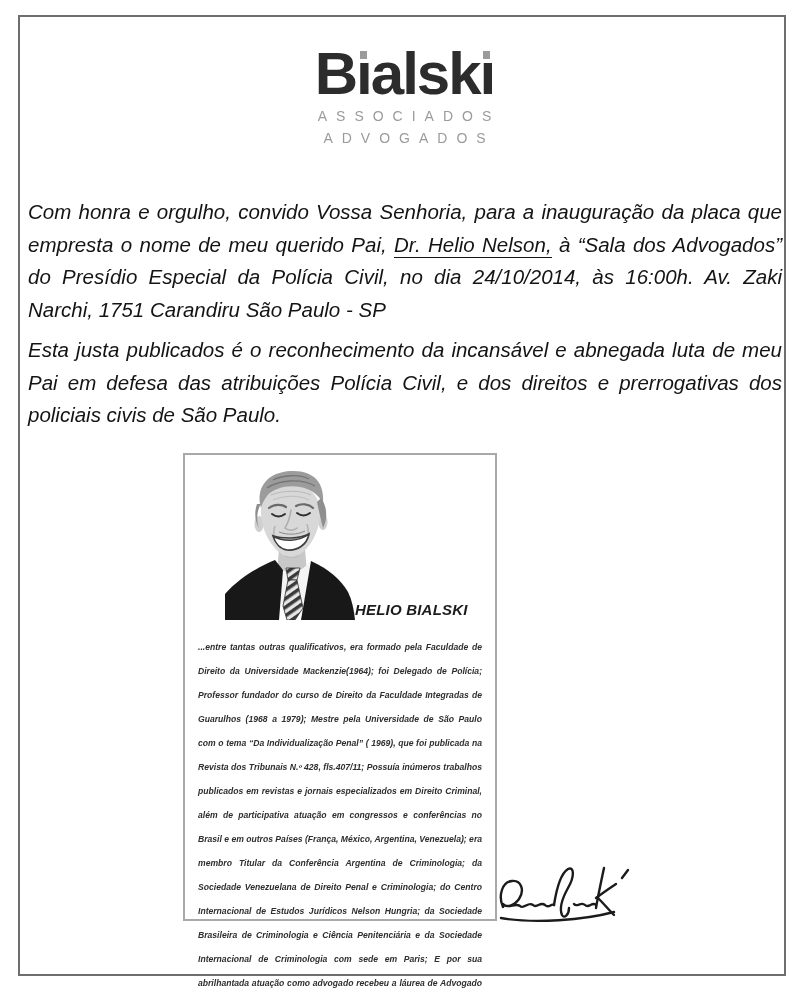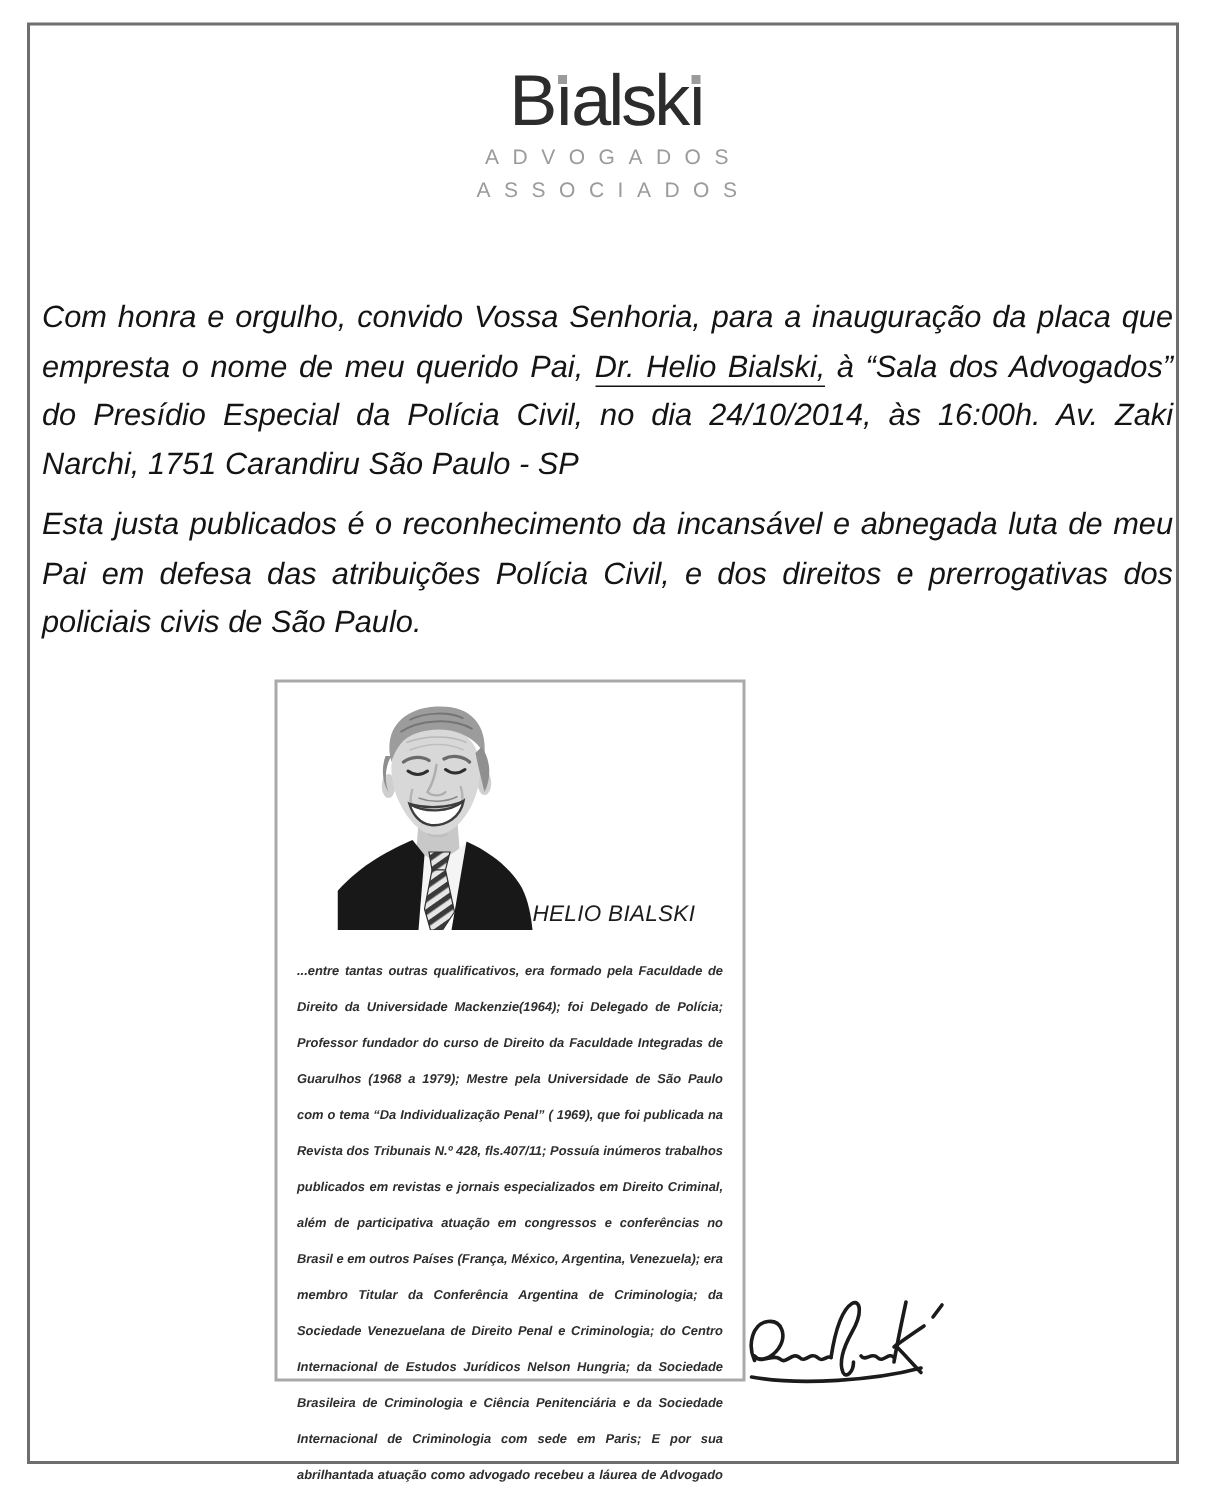--- a/index.html
+++ b/index.html
@@ -10,53 +10,53 @@
     --c-card_border:#a9a9a9;
   }
   *{margin:0;padding:0;box-sizing:border-box;}
   html,body{background:#ffffff;}
   body{font-family:"Liberation Sans",sans-serif;color:var(--c-text);}
   .sheet{position:relative;width:809px;height:998px;background:#fff;overflow:hidden;}
   .frame{position:absolute;left:18px;top:15px;width:768px;height:961px;border:2px solid var(--c-page_border);background:#fff;}
 
   
   .logo{position:absolute;left:0;top:44px;width:100%;text-align:center;}
-  .wordmark{font-size:48px;font-weight:400;letter-spacing:-2px;line-height:1.0;color:var(--c-logo_text);}
+  .wordmark{font-size:60px;font-weight:700;letter-spacing:-2px;line-height:1.0;color:var(--c-logo_text);}
   .wordmark .li{position:relative;}
   .wordmark .idot{position:absolute;left:0.06em;top:0.19em;width:0.12em;height:0.12em;background:var(--c-logo_subtitle);}
   .logo-sub{font-size:14px;font-weight:400;letter-spacing:9px;padding-left:9px;line-height:18.5px;color:var(--c-logo_subtitle);margin-top:3px;}
 
   
   .para{position:absolute;left:28px;width:754px;font-style:italic;font-size:20.5px;line-height:32.6px;text-align:justify;color:var(--c-text);}
   .p1{top:196px;}
   .p2{top:334px;}
   .uname{border-bottom:1.5px solid currentColor;padding-bottom:1px;}
 
   
   .card{position:absolute;left:183px;top:453px;width:314px;height:468px;border:2px solid var(--c-card_border);background:#fff;}
   .portrait{position:absolute;left:40px;top:13px;width:132px;height:152px;}
-  .card-name{position:absolute;left:170px;top:146px;font-style:italic;font-weight:400;font-size:15px;letter-spacing:0.2px;color:#1c1c1c;white-space:nowrap;}
+  .card-name{position:absolute;left:170px;top:146px;font-style:italic;font-weight:700;font-size:15px;letter-spacing:0.2px;color:#1c1c1c;white-space:nowrap;}
   .bio{position:absolute;left:13px;top:180px;width:284px;font-style:italic;font-weight:700;font-size:8.6px;line-height:24px;text-align:justify;color:#2e2e2e;}
 
   
   .signature{position:absolute;left:494px;top:860px;width:152px;height:74px;}
 </style>
 </head>
 <body>
 
 <div class="sheet">
   <div class="frame"></div>
 
   <header class="logo">
     <div class="wordmark">B<span class="li">ı<span class="idot"></span></span>alsk<span class="li">ı<span class="idot"></span></span></div>
+    <div class="logo-sub">ASSOCIADOS</div>
     <div class="logo-sub">ADVOGADOS</div>
-    <div class="logo-sub">ASSOCIADOS</div>
   </header>
 
-  <p class="para p1"><span>Com honra e orgulho, convido Vossa Senhoria, para a inauguração da placa que empresta o nome de meu querido Pai, </span><span class="uname">Dr. Helio Bialski,</span><span> à “Sala dos Advogados” do Presídio Especial da Polícia Civil, no dia 24/10/2014, às 16:00h. Av. Zaki Narchi, 1751 Carandiru São Paulo - SP</span></p>
+  <p class="para p1"><span>Com honra e orgulho, convido Vossa Senhoria, para a inauguração da placa que empresta o nome de meu querido Pai, </span><span class="uname">Dr. Helio Nelson,</span><span> à “Sala dos Advogados” do Presídio Especial da Polícia Civil, no dia 24/10/2014, às 16:00h. Av. Zaki Narchi, 1751 Carandiru São Paulo - SP</span></p>
 
   <p class="para p2">Esta justa publicados é o reconhecimento da incansável e abnegada luta de meu Pai em defesa das atribuições Polícia Civil, e dos direitos e prerrogativas dos policiais civis de São Paulo.</p>
 
   <section class="card">
     <svg class="portrait" viewBox="0 0 132 152" aria-hidden="true">
       <defs>
         <pattern id="tie" width="7" height="7" patternUnits="userSpaceOnUse" patternTransform="rotate(55)">
           <rect width="7" height="7" fill="#e6e6e6"></rect>
           <rect width="3.5" height="7" fill="#3a3a3a"></rect>
         </pattern>

